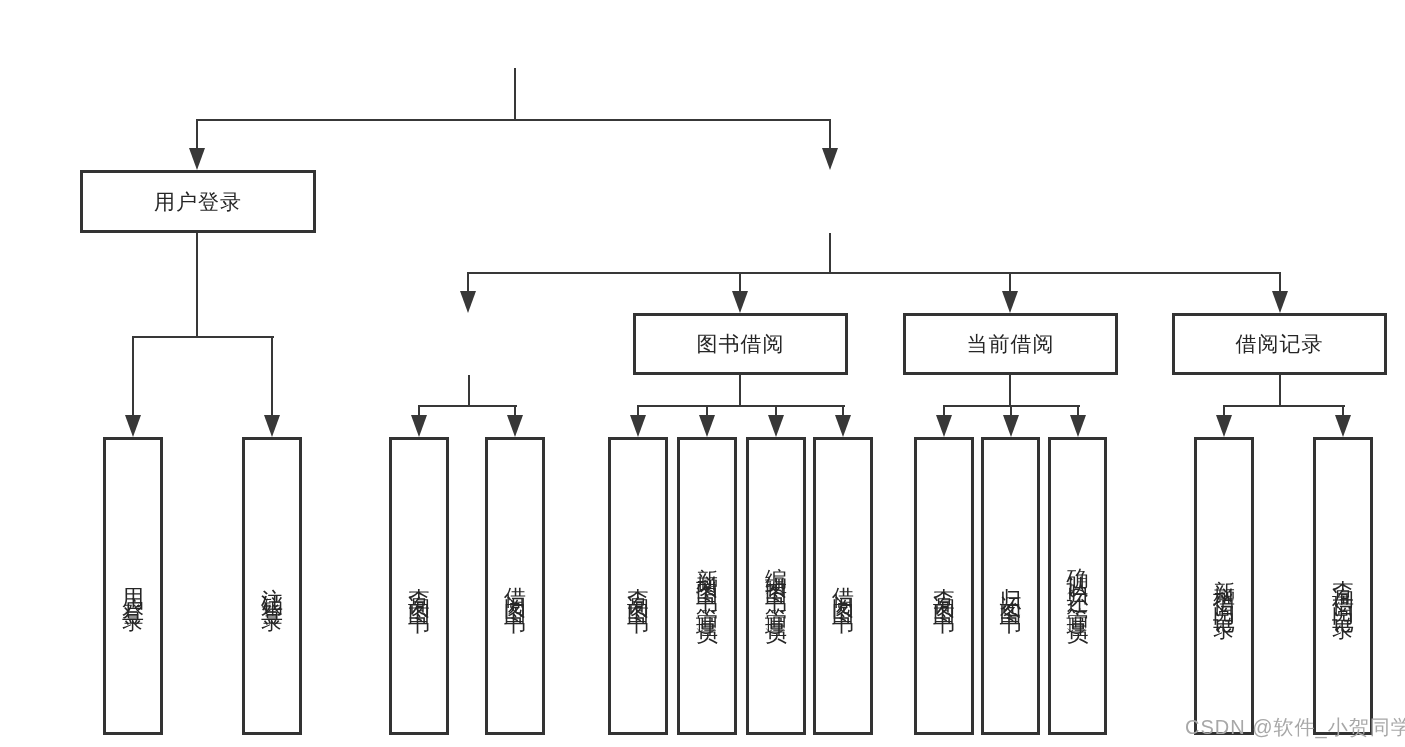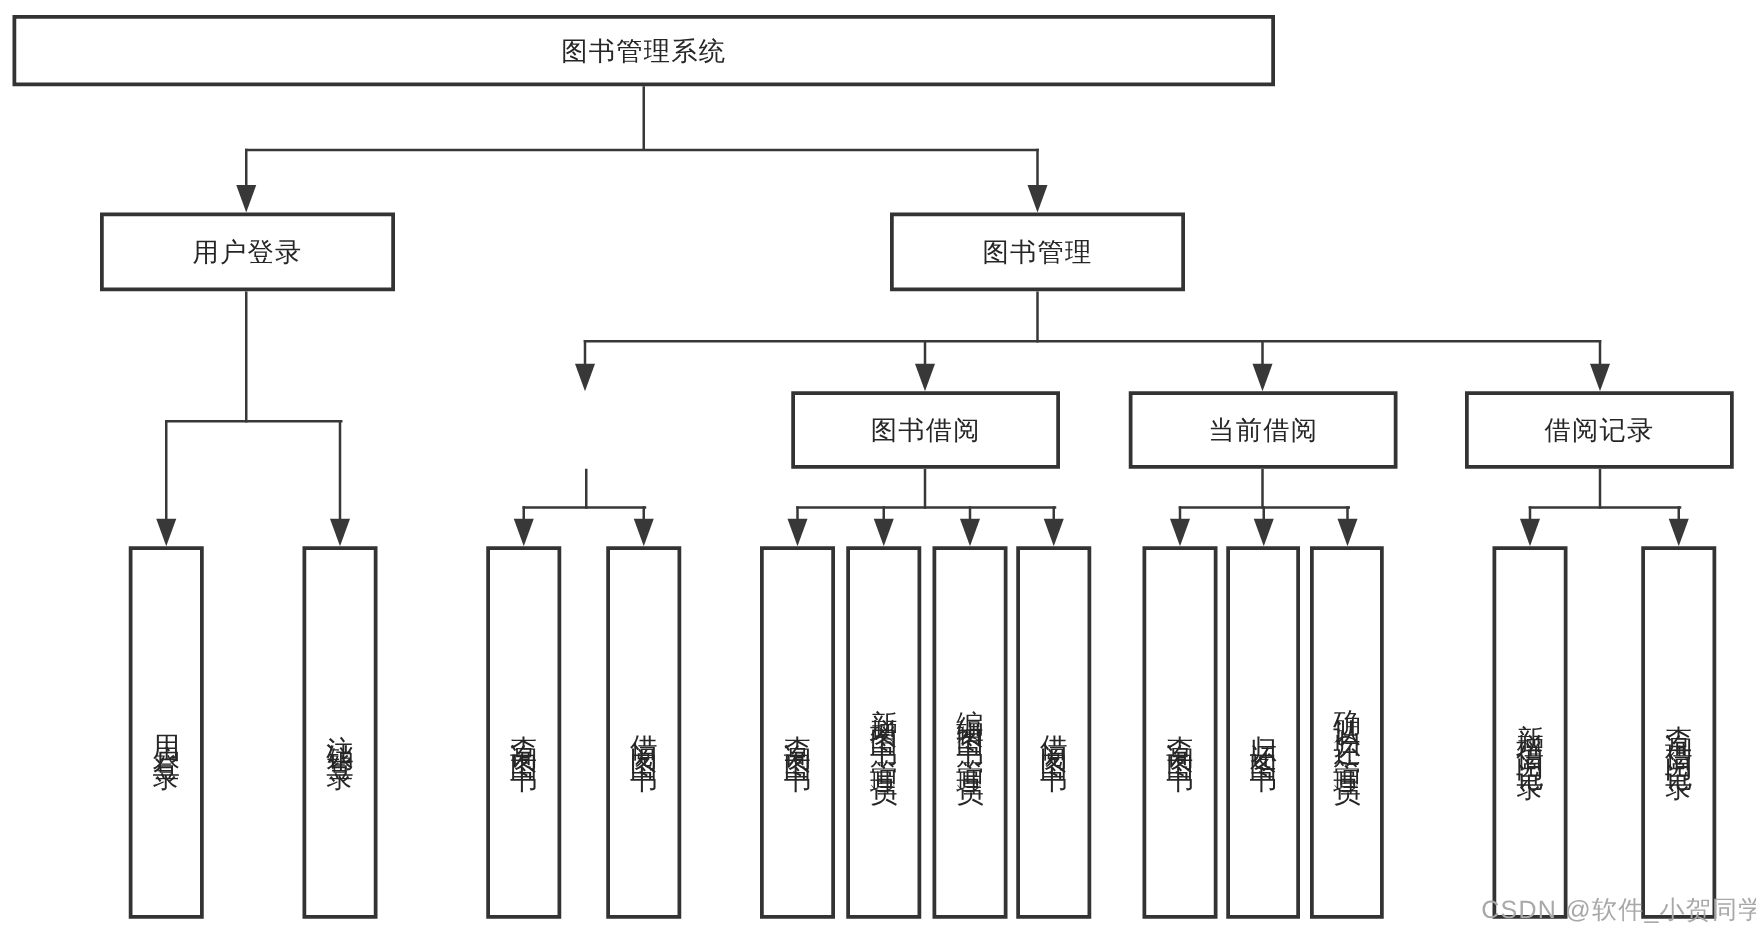--- a/index.html
+++ b/index.html
@@ -126,24 +126,22 @@
   <div class="vline" style="left:1010px;top:405px;height:14px;"></div>
   <div class="arrow" style="left:1003px;top:415px;"></div>
   <div class="vline" style="left:1077px;top:405px;height:14px;"></div>
   <div class="arrow" style="left:1070px;top:415px;"></div>
 
   <div class="vline" style="left:1223px;top:405px;height:14px;"></div>
   <div class="arrow" style="left:1216px;top:415px;"></div>
   <div class="vline" style="left:1342px;top:405px;height:14px;"></div>
   <div class="arrow" style="left:1335px;top:415px;"></div>
 
-  <div class="node" style="left:10px;top:12px;width:1010px;height:57px;">图书管理系统</div>
 
   <div class="node" style="left:80px;top:170px;width:236px;height:63px;">用户登录</div>
-  <div class="node" style="left:712px;top:170px;width:236px;height:63px;">图书管理</div>
 
   <div class="node" style="left:633px;top:313px;width:215px;height:62px;">图书借阅</div>
   <div class="node" style="left:903px;top:313px;width:215px;height:62px;">当前借阅</div>
   <div class="node" style="left:1172px;top:313px;width:215px;height:62px;">借阅记录</div>
 
   <div class="node leaf" style="left:103px;top:437px;width:60px;height:298px;">用户登录</div>
   <div class="node leaf" style="left:242px;top:437px;width:60px;height:298px;">注销登录</div>
 
   <div class="node leaf" style="left:389px;top:437px;width:60px;height:298px;">查询图书</div>
   <div class="node leaf" style="left:485px;top:437px;width:60px;height:298px;">借阅图书</div>

